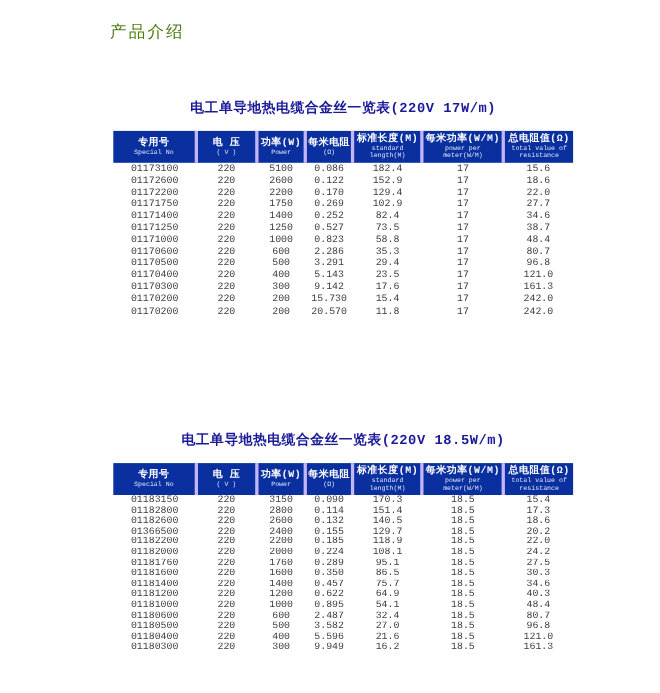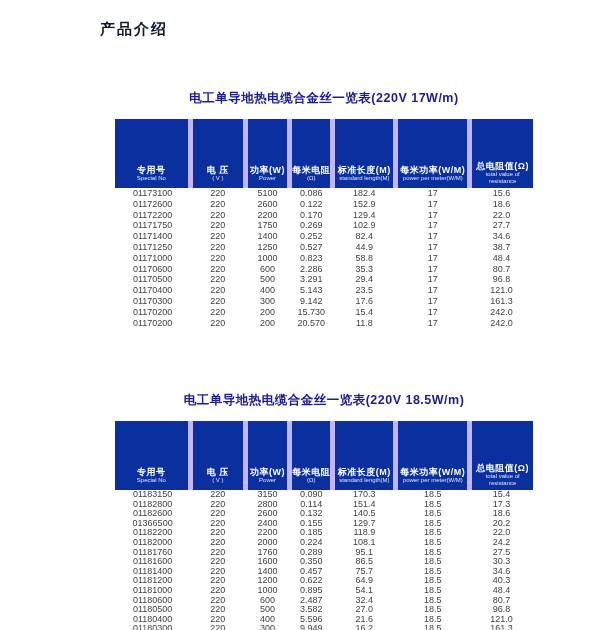--- a/index.html
+++ b/index.html
@@ -7,25 +7,25 @@
   body {
     width: 600px; height: 630px;
     position: relative;
     font-family: "Liberation Sans", "DejaVu Sans", sans-serif;
     overflow: hidden;
   }
   .page-title {
     position: absolute;
     left: 100px; top: 20px;
     font-size: 15px;
-    font-weight: bold;
-    color: #0f172a;
+    font-weight: normal;
+    color: #4d7c0f;
     letter-spacing: 2px;
   }
-  .table-section { position: absolute; left: 115px; width: 418px; }
+  .table-section { position: absolute; left: 103px; width: 418px; font-family: Liberation Mono, monospace; }
   .section-1 { top: 90px; }
   .section-2 { top: 392px; }
   .table-title {
     text-align: center;
     font-size: 12.5px;
     font-weight: bold;
     color: #1b1b99;
     letter-spacing: 0.5px;
     margin-bottom: 12px;
     white-space: nowrap;
@@ -34,24 +34,24 @@
     width: 100%;
     border-collapse: collapse;
     table-layout: fixed;
   }
   thead th {
     background: #0a2f9f;
     color: #ffffff;
     font-weight: bold;
     padding: 2px 0 3px 0;
     vertical-align: middle;
-    border-left: 5px solid #c4b5fd;
+    border-left: 3px solid #c4b5fd;
   }
   thead th:first-child { border-left: none; }
-  .h-zh { font-size: 9px; line-height: 10px; letter-spacing: 0.5px; margin-top: 40px; }
+  .h-zh { font-size: 9px; line-height: 10px; letter-spacing: 0.5px; }
   .h-en { font-size: 6px; line-height: 7px; font-weight: normal; color: #dfe6fa; }
   tbody td {
     text-align: center;
     color: #404040;
     font-size: 9px;
     padding: 0;
     white-space: nowrap;
     overflow: hidden;
   }
   .section-1 tbody td { height: 10.8px; line-height: 10.8px; }
@@ -149,21 +149,21 @@
           <td>0.252</td>
           <td>82.4</td>
           <td>17</td>
           <td>34.6</td>
         </tr>
         <tr>
           <td>01171250</td>
           <td>220</td>
           <td>1250</td>
           <td>0.527</td>
-          <td>44.9</td>
+          <td>73.5</td>
           <td>17</td>
           <td>38.7</td>
         </tr>
         <tr>
           <td>01171000</td>
           <td>220</td>
           <td>1000</td>
           <td>0.823</td>
           <td>58.8</td>
           <td>17</td>

